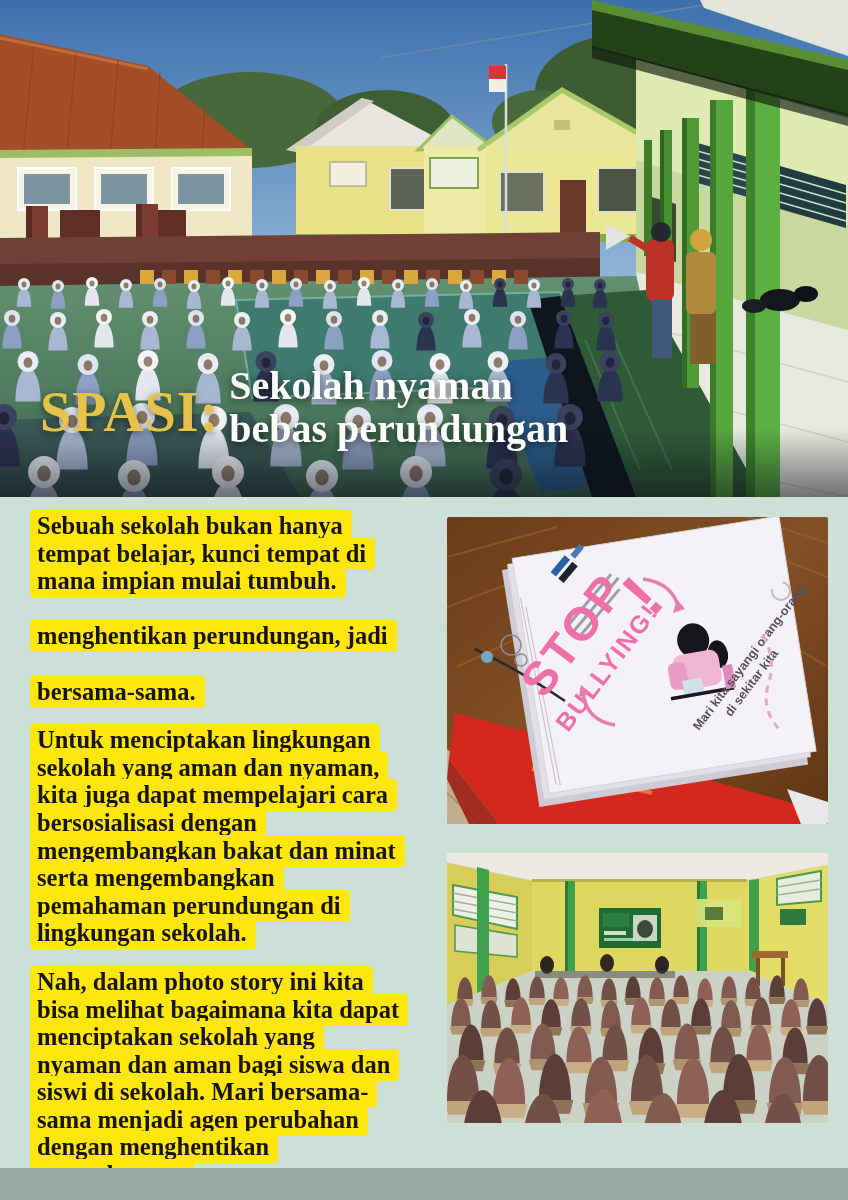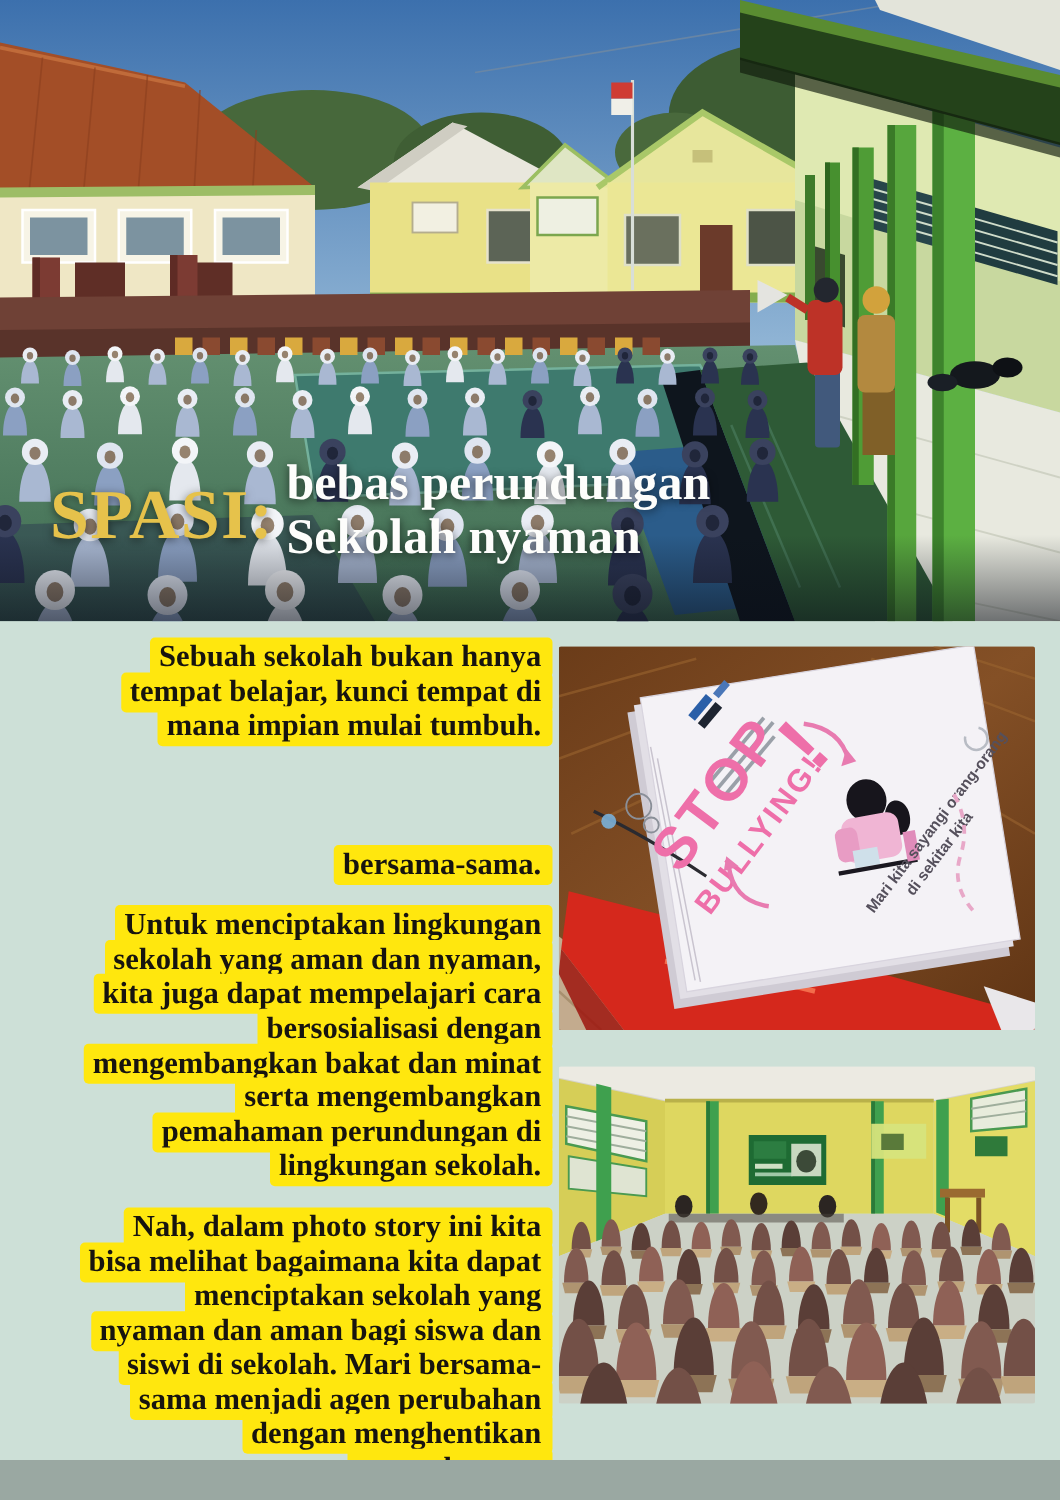--- a/index.html
+++ b/index.html
@@ -16,21 +16,21 @@
   .hero svg{position:absolute;inset:0;width:100%;height:100%;display:block;}
   .hero-title{position:absolute;left:40px;top:364px;display:flex;gap:10px;align-items:flex-start;z-index:2;}
   .brand{color:var(--gold);font-weight:700;font-size:56px;line-height:1;letter-spacing:1px;margin-top:20px;
          text-shadow:0 2px 8px rgba(0,0,0,.55);}
   .subtitle{color:#fdfdfb;font-weight:700;font-size:40px;line-height:43px;
          text-shadow:0 2px 8px rgba(0,0,0,.6);}
   .subtitle span{display:block;}
 
   
   .article{position:absolute;left:30px;top:512px;width:412px;z-index:2;}
-  .para{margin:0 0 21px 0;font-weight:700;font-size:24.5px;line-height:27.6px;color:var(--ink);text-align:right;}
+  .para{margin:0 0 21px 0;font-weight:700;font-size:24.5px;line-height:27.6px;color:var(--ink);}
   .para .hl{background:var(--hl);padding:2px 9px 3px 7px;border-radius:4px;
             -webkit-box-decoration-break:clone;box-decoration-break:clone;}
 
   
   .photo{position:absolute;overflow:hidden;border-radius:2px;}
   .photo svg{display:block;width:100%;height:100%;}
   #photo-poster{left:447px;top:517px;width:381px;height:307px;}
   #photo-class{left:447px;top:853px;width:381px;height:270px;}
 
   .stop-word{fill:var(--pink);font-family:"Liberation Sans","DejaVu Sans",sans-serif;font-weight:bold;}
@@ -283,28 +283,28 @@
           <use href="#stD" transform="translate(416,488) scale(1.6)"></use>
           <use href="#stC" transform="translate(506,491) scale(1.6)"></use>
       </g>
 
       <rect x="0" y="428" width="848" height="69" fill="url(#fadeDark)"></rect>
     </svg>
 
     <div class="hero-title">
       <span class="brand">SPASI:</span>
       <span class="subtitle">
+        <span>Sekolah nyaman</span>
         <span>bebas perundungan</span>
-        <span>Sekolah nyaman</span>
       </span>
     </div>
   </figure>
 
   <section class="article">
-    <p class="para"><span class="hl">Sebuah sekolah bukan hanya</span><br><span class="hl">tempat belajar, kunci tempat di</span><br><span class="hl">mana impian mulai tumbuh.</span><br><br><br><br><span class="hl">bersama-sama.</span></p>
+    <p class="para"><span class="hl">Sebuah sekolah bukan hanya</span><br><span class="hl">tempat belajar, kunci tempat di</span><br><span class="hl">mana impian mulai tumbuh.</span><br><br><span class="hl">menghentikan perundungan, jadi</span><br><br><span class="hl">bersama-sama.</span></p>
     <p class="para"><span class="hl">Untuk menciptakan lingkungan</span><br><span class="hl">sekolah yang aman dan nyaman,</span><br><span class="hl">kita juga dapat mempelajari cara</span><br><span class="hl">bersosialisasi dengan</span><br><span class="hl">mengembangkan bakat dan minat</span><br><span class="hl">serta mengembangkan</span><br><span class="hl">pemahaman perundungan di</span><br><span class="hl">lingkungan sekolah.</span></p>
     <p class="para"><span class="hl">Nah, dalam photo story ini kita</span><br><span class="hl">bisa melihat bagaimana kita dapat</span><br><span class="hl">menciptakan sekolah yang</span><br><span class="hl">nyaman dan aman bagi siswa dan</span><br><span class="hl">siswi di sekolah. Mari bersama-</span><br><span class="hl">sama menjadi agen perubahan</span><br><span class="hl">dengan menghentikan</span><br><span class="hl">perundungan.</span></p>
   </section>
 
   <figure class="photo" id="photo-poster" style="margin:0">
     <svg viewBox="0 0 381 307" preserveAspectRatio="none">
       <defs>
         <linearGradient id="woodG" x1="0" y1="0" x2="1" y2="1">
           <stop offset="0" stop-color="#6b3c19"></stop>
             <stop offset=".5" stop-color="#845026"></stop>

